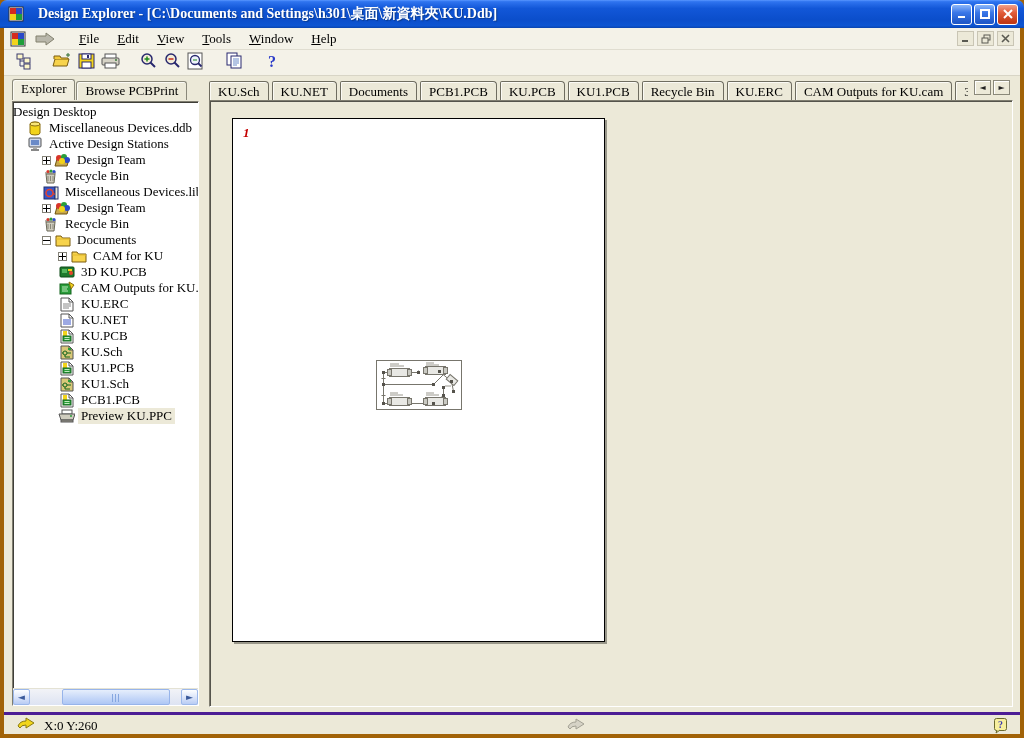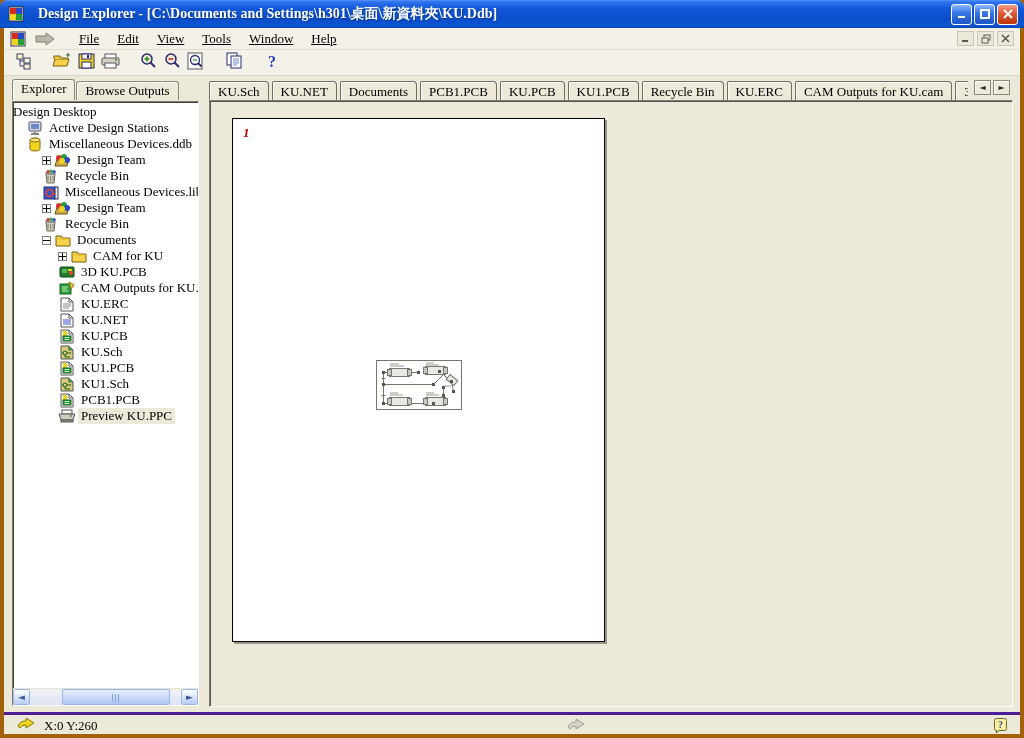--- a/index.html
+++ b/index.html
@@ -23,21 +23,21 @@
 
   
   .chrome { position:absolute; left:4px; top:28px; width:1016px; height:706px;
     background:#ece9d8; display:flex; flex-direction:column; }
 
   
   .menubar { height:22px; background:#f4f2e8; display:flex; align-items:center;
     padding:0 4px; border-bottom:1px solid #e0ddd0; }
   .appicon16 { width:16px; height:16px; margin:0 8px 0 2px; }
   .menu-arrow { width:22px; height:14px; margin-right:14px; }
-  .menu-item { padding:1px 9px; cursor:default;text-decoration:underline; }
+  .menu-item { padding:1px 9px; cursor:default; }
   .menu-item u { text-decoration:underline; }
   .mdi-controls { margin-left:auto; display:flex; gap:3px; padding-right:2px; }
   .mdictl { width:17px; height:15px; display:flex; align-items:center; justify-content:center;
     color:#5a5a52; background:#ece9d8; border:1px solid #c9c5b4; }
 
   
   .toolbar { height:26px; background:#f4f2e8; display:flex; align-items:center;
     padding:0 8px; border-bottom:1px solid #d8d5c6; }
   .tb-btn { width:24px; height:22px; display:flex; align-items:center; justify-content:center; }
   .tb-gap { width:14px; }
@@ -246,21 +246,21 @@
         <span class="tb-btn">
           <span><svg width="14" height="16">
               <text x="7" y="14" text-anchor="middle" font-size="16" font-weight="bold" font-family="Liberation Serif, serif" fill="#2a3ac8">?</text>
             </svg></span>
         </span>
       </div>
 
     <div class="tabsrow">
       <div class="left-tabs" id="left-tabs">
           <span class="ltab active">Explorer</span>
-          <span class="ltab">Browse Outputs</span>
+          <span class="ltab">Browse PCBPrint</span>
         </div>
       <div class="doc-tabs" id="doc-tabs">
           <span class="dtab">
             <span>KU.Sch</span>
           </span>
           <span class="dtab">
             <span>KU.NET</span>
           </span>
           <span class="dtab">
             <span>Documents</span>
@@ -296,37 +296,37 @@
     <div class="mainrow">
       <div class="left-panel">
         <div class="tree-box">
           <div class="tree-scroll">
             <div class="tree-inner" id="tree-inner">
                 <div class="trow" style="padding-left: 4px;">
                   <span class="lbl">Design Desktop</span>
                 </div>
                 <div class="trow" style="padding-left: 20px;">
                   <span class="ticon">
+                    <svg width="14" height="15">
+                      <path d="M2 3 Q2 1 7 1 Q12 1 12 3 V12 Q12 14 7 14 Q2 14 2 12 Z" fill="#f2d31b" stroke="#8a6d10"></path>
+                      <ellipse cx="7" cy="3" rx="5" ry="2" fill="#f8e576" stroke="#8a6d10"></ellipse>
+                    </svg>
+                  </span>
+                  <span class="lbl">Miscellaneous Devices.ddb</span>
+                </div>
+                <div class="trow" style="padding-left: 20px;">
+                  <span class="ticon">
                     <svg width="16" height="15">
                       <rect x="2" y="1" width="12" height="9" rx="1" fill="#cfd8ea" stroke="#555"></rect>
                       <rect x="4" y="3" width="8" height="5" fill="#6a8ac8"></rect>
                       <rect x="6" y="10" width="4" height="2" fill="#aaa"></rect>
                       <rect x="4" y="12" width="8" height="2" fill="#888"></rect>
                     </svg>
                   </span>
                   <span class="lbl">Active Design Stations</span>
-                </div>
-                <div class="trow" style="padding-left: 20px;">
-                  <span class="ticon">
-                    <svg width="14" height="15">
-                      <path d="M2 3 Q2 1 7 1 Q12 1 12 3 V12 Q12 14 7 14 Q2 14 2 12 Z" fill="#f2d31b" stroke="#8a6d10"></path>
-                      <ellipse cx="7" cy="3" rx="5" ry="2" fill="#f8e576" stroke="#8a6d10"></ellipse>
-                    </svg>
-                  </span>
-                  <span class="lbl">Miscellaneous Devices.ddb</span>
                 </div>
                 <div class="trow" style="padding-left: 36px;">
                   <span class="texp">
                     <svg width="7" height="7">
                       <path d="M0 3.5 h7 M3.5 0 v7" stroke="#000"></path>
                     </svg>
                   </span>
                   <span class="ticon">
                     <svg width="17" height="15">
                       <path d="M1 13 L3 6 H15 L13 13 Z" fill="#c9a84c" stroke="#6e5510"></path>

